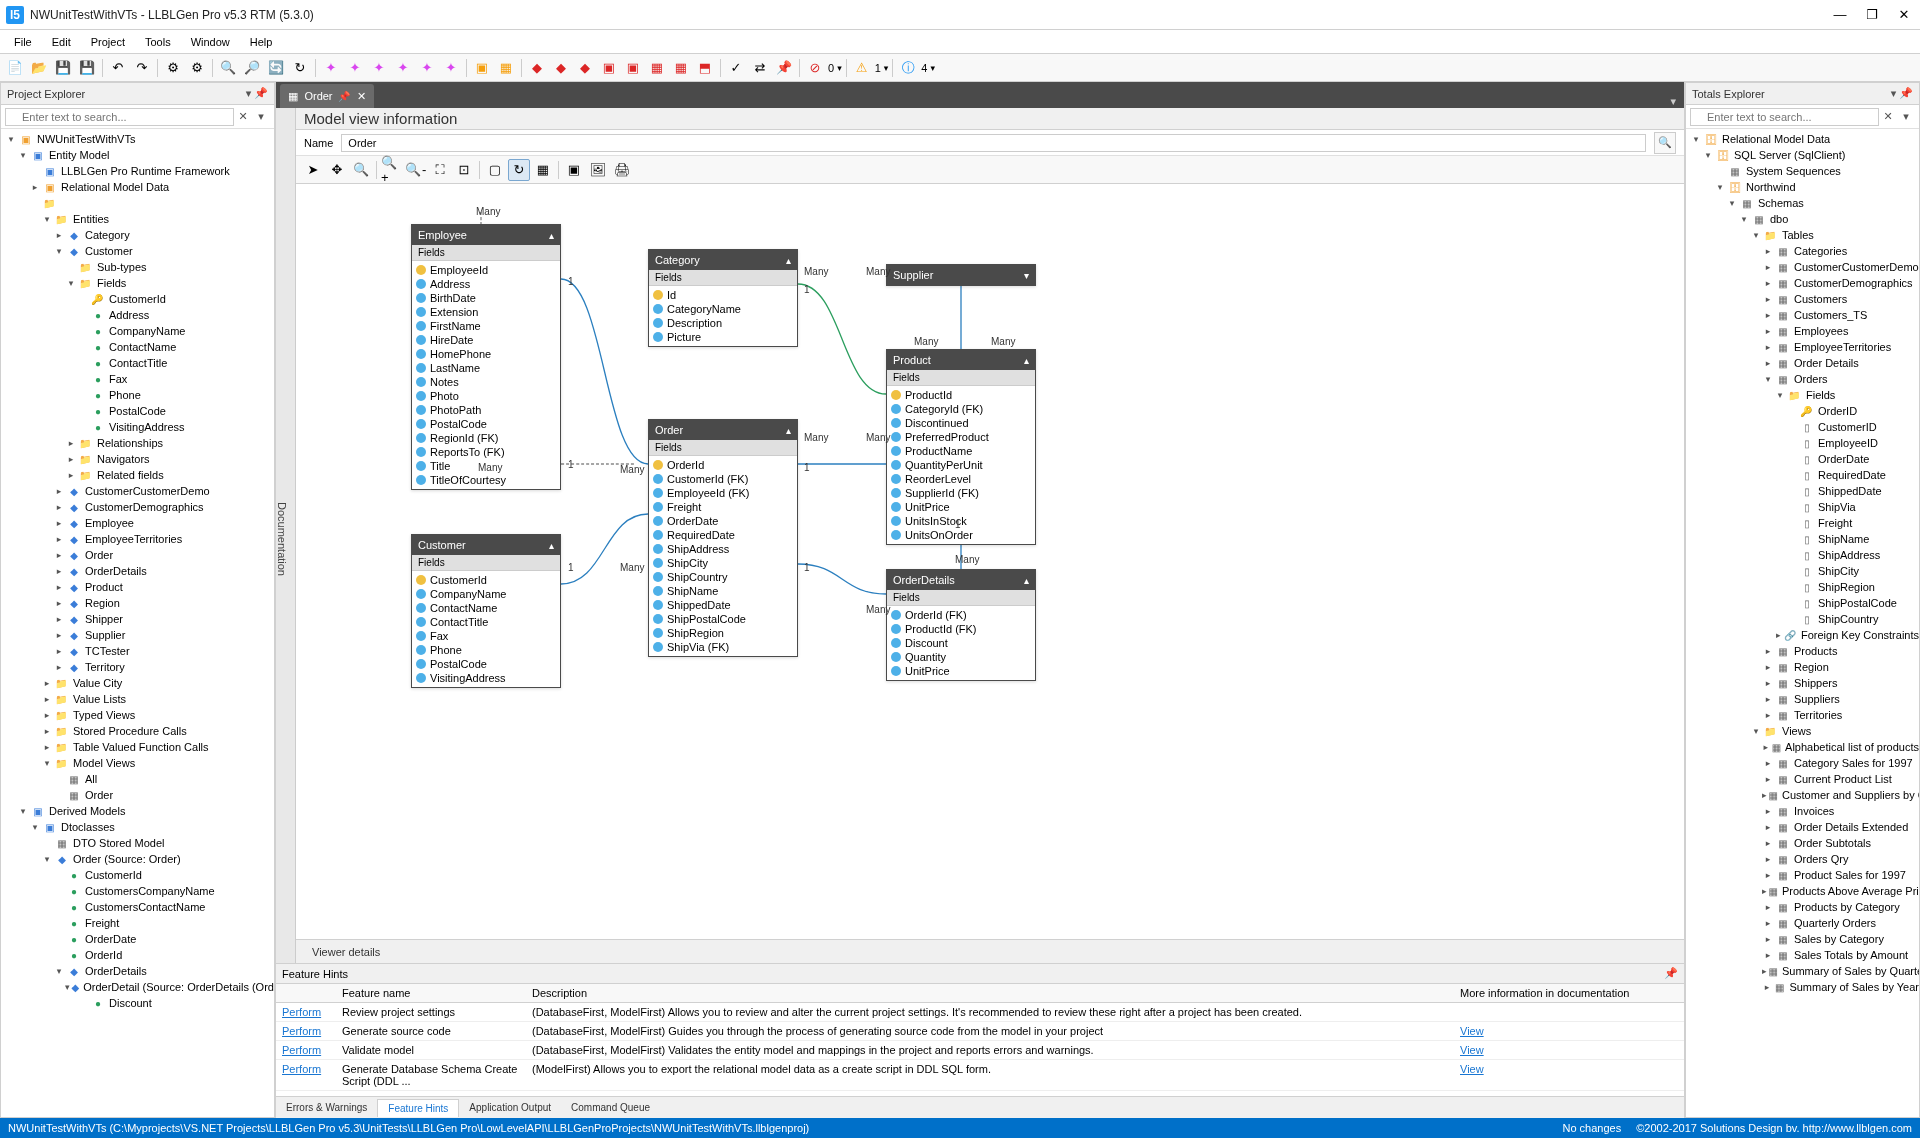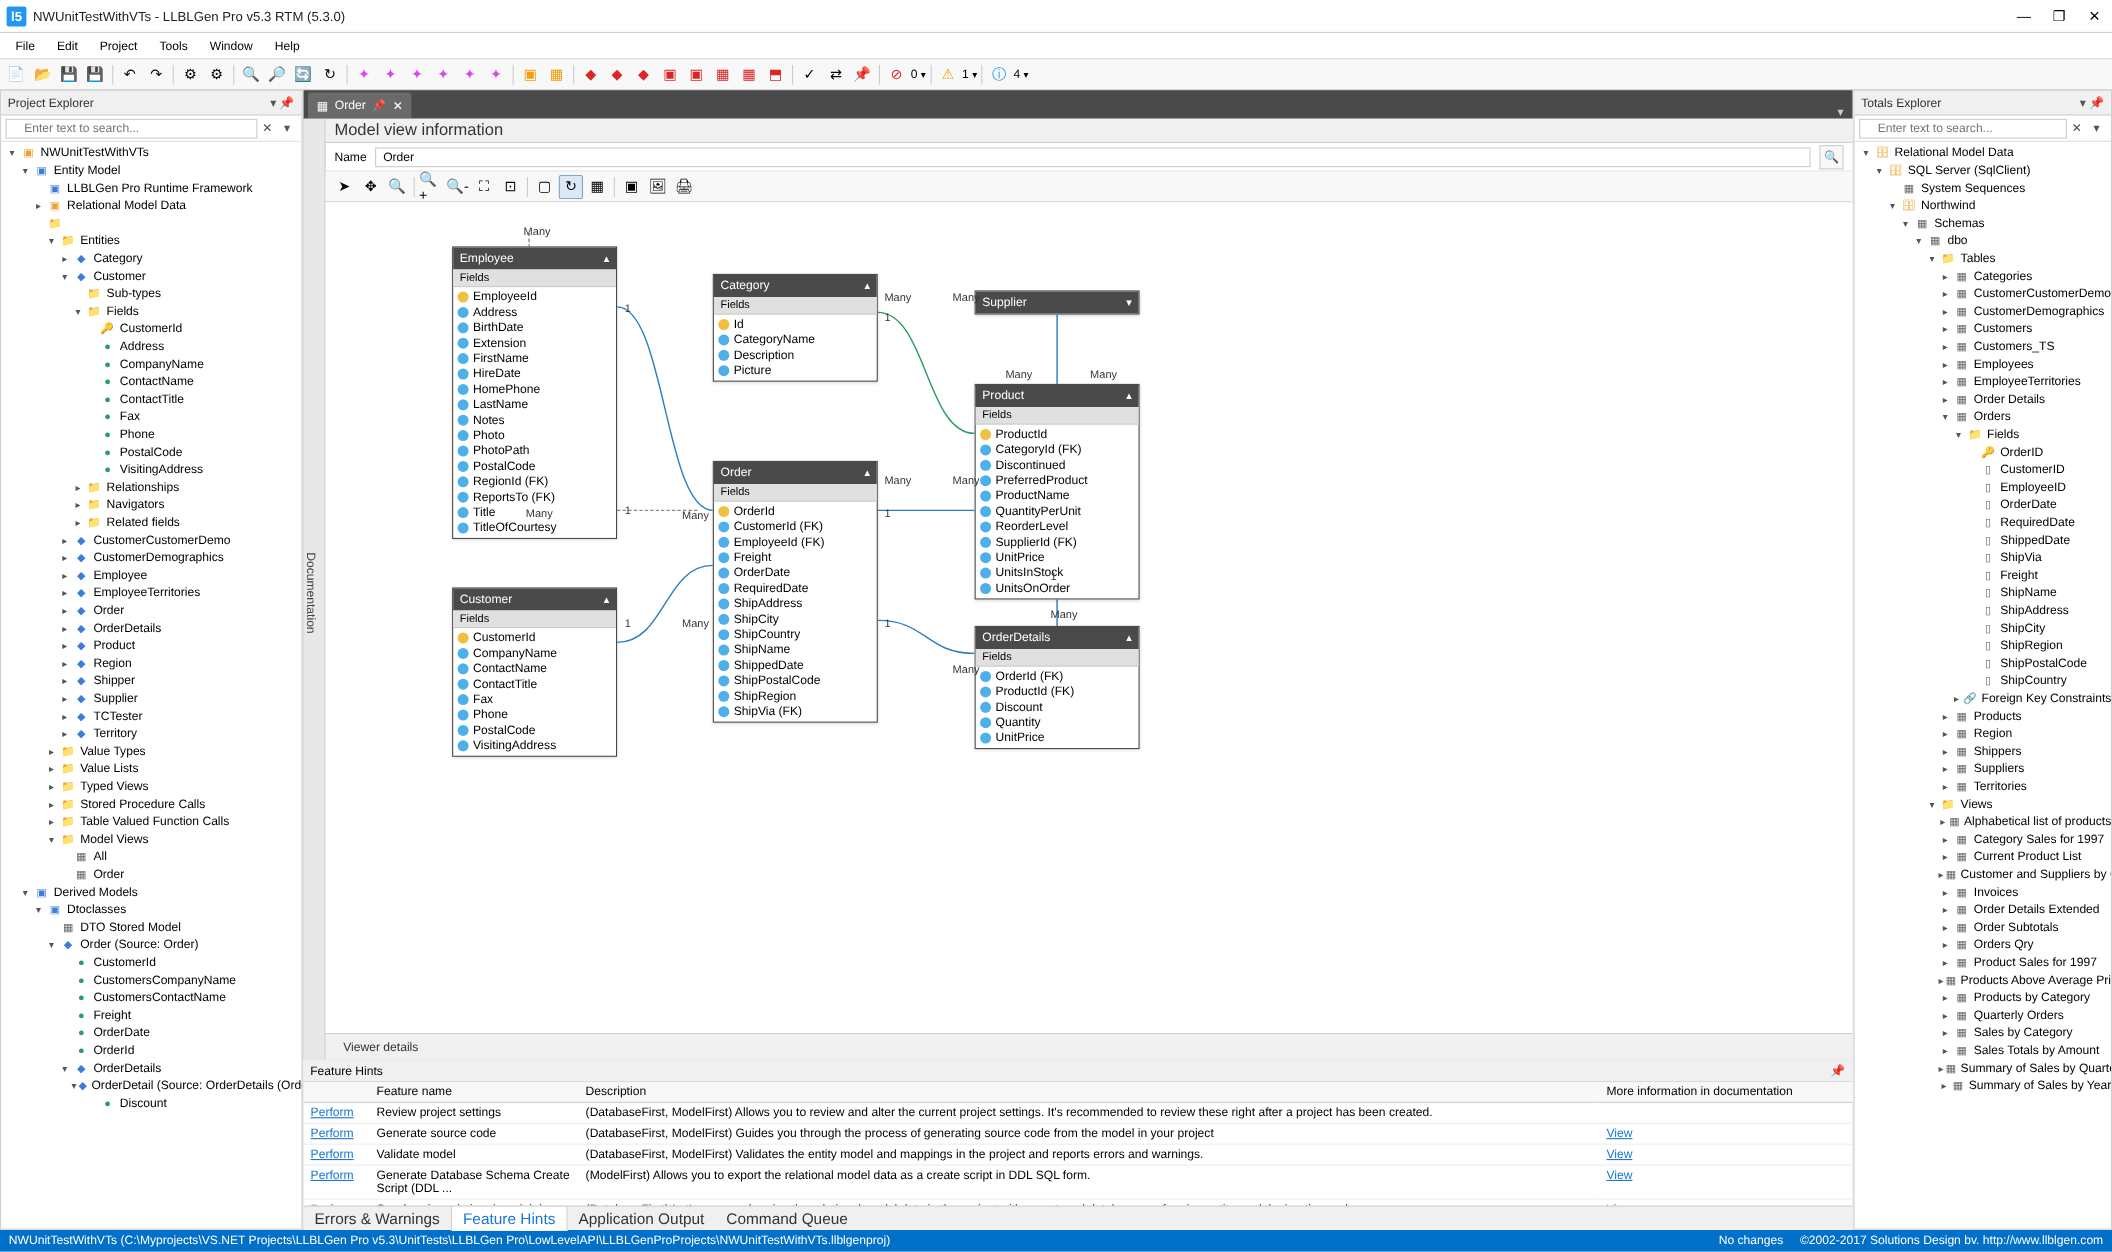--- a/index.html
+++ b/index.html
@@ -63,21 +63,21 @@
 .viewer-tab { padding: 3px 8px; cursor: pointer; font-size: 11px; color: #333; }
 .bottom-panel { height: 155px; border-top: 1px solid #d0d0d0; background: #fff; display: flex; flex-direction: column; }
 .bp-header { height: 20px; background: #f0f0f0; display: flex; align-items: center; padding: 0 6px; border-bottom: 1px solid #d0d0d0; font-size: 11px; }
 .bp-header .spacer { flex: 1; }
 .bp-table { flex: 1; overflow: auto; }
 .bp-table table { width: 100%; border-collapse: collapse; }
 .bp-table th { text-align: left; font-weight: normal; background: #f8f8f8; border-bottom: 1px solid #d0d0d0; padding: 3px 6px; font-size: 11px; }
 .bp-table td { padding: 3px 6px; font-size: 11px; border-bottom: 1px solid #eee; vertical-align: top; }
 .bp-table a { color: #1976d2; text-decoration: underline; cursor: pointer; }
 .bp-tabs { height: 22px; background: #f0f0f0; border-top: 1px solid #d0d0d0; display: flex; align-items: center; }
-.bp-tab { padding: 3px 10px; font-size: 14px; cursor: pointer; color: #333; }
+.bp-tab { padding: 3px 10px; font-size: 10px; cursor: pointer; color: #333; }
 .bp-tab.active { background: #fff; border: 1px solid #d0d0d0; border-bottom: none; color: #1976d2; }
 .statusbar { height: 20px; background: #0070c9; color: #fff; display: flex; align-items: center; padding: 0 8px; font-size: 11px; }
 .statusbar .spacer { flex: 1; }
 svg.canvas-svg { position: absolute; top: 0; left: 0; width: 100%; height: 100%; }
 </style>
 </head>
 <body>
 
 <div class="titlebar">
   <div class="app-icon">l5</div>
@@ -331,21 +331,21 @@
           <span class="tree-label">TCTester</span>
         </div>
         <div class="tree-node" style="padding-left: 52px;">
           <span class="tree-toggle">▸</span>
           <span class="tree-icon ic-ent">◆</span>
           <span class="tree-label">Territory</span>
         </div>
         <div class="tree-node" style="padding-left: 40px;">
           <span class="tree-toggle">▸</span>
           <span class="tree-icon ic-folder">📁</span>
-          <span class="tree-label">Value Types</span>
+          <span class="tree-label">Value City</span>
         </div>
         <div class="tree-node" style="padding-left: 40px;">
           <span class="tree-toggle">▸</span>
           <span class="tree-icon ic-folder">📁</span>
           <span class="tree-label">Value Lists</span>
         </div>
         <div class="tree-node" style="padding-left: 40px;">
           <span class="tree-toggle">▸</span>
           <span class="tree-icon ic-folder">📁</span>
           <span class="tree-label">Typed Views</span>

